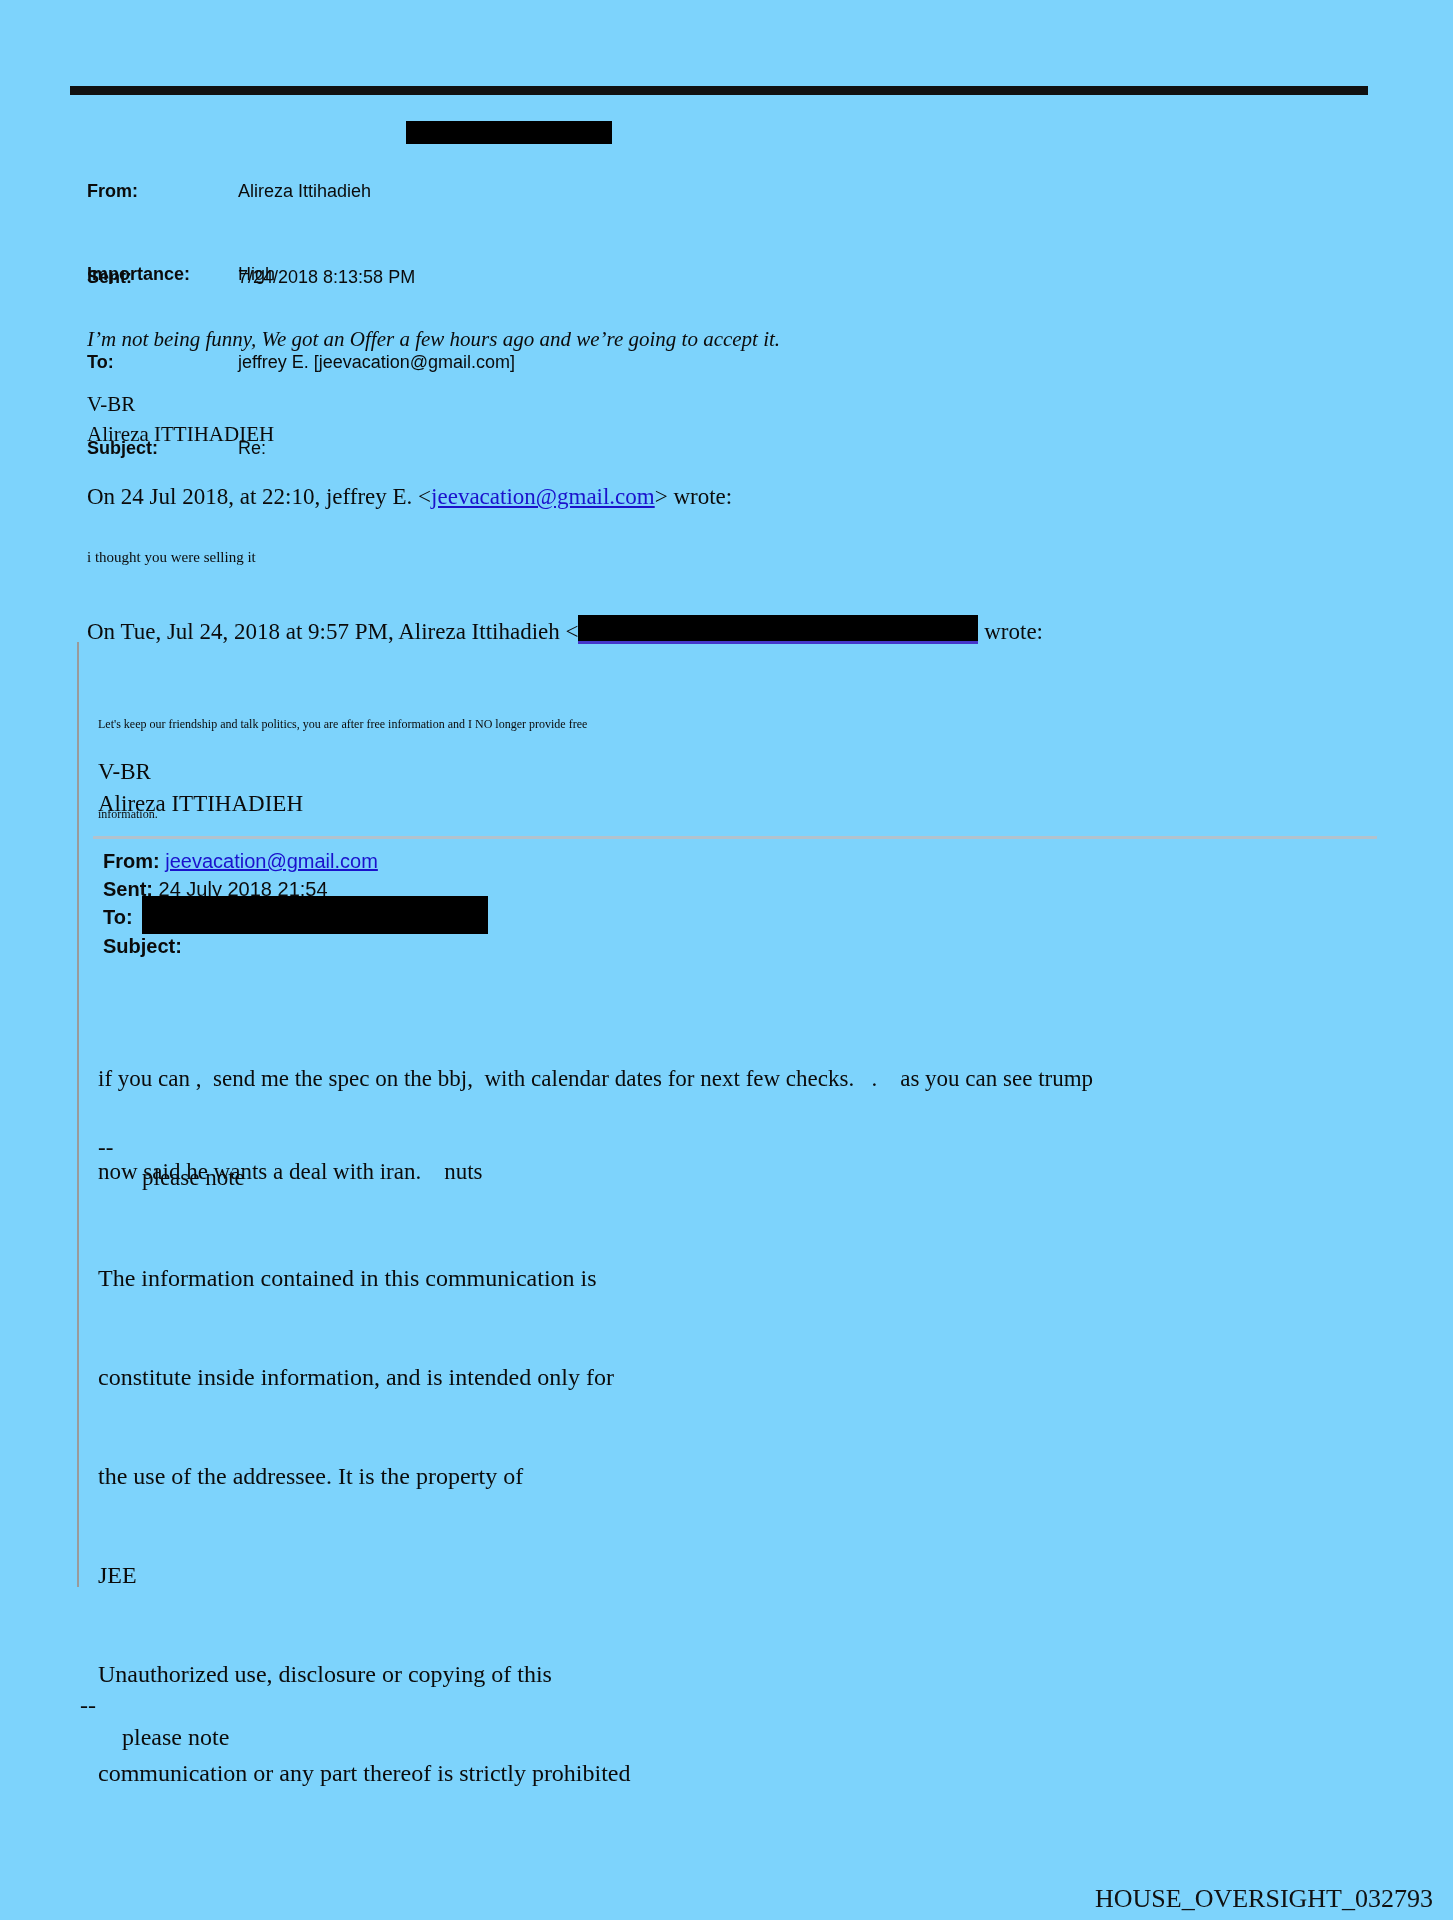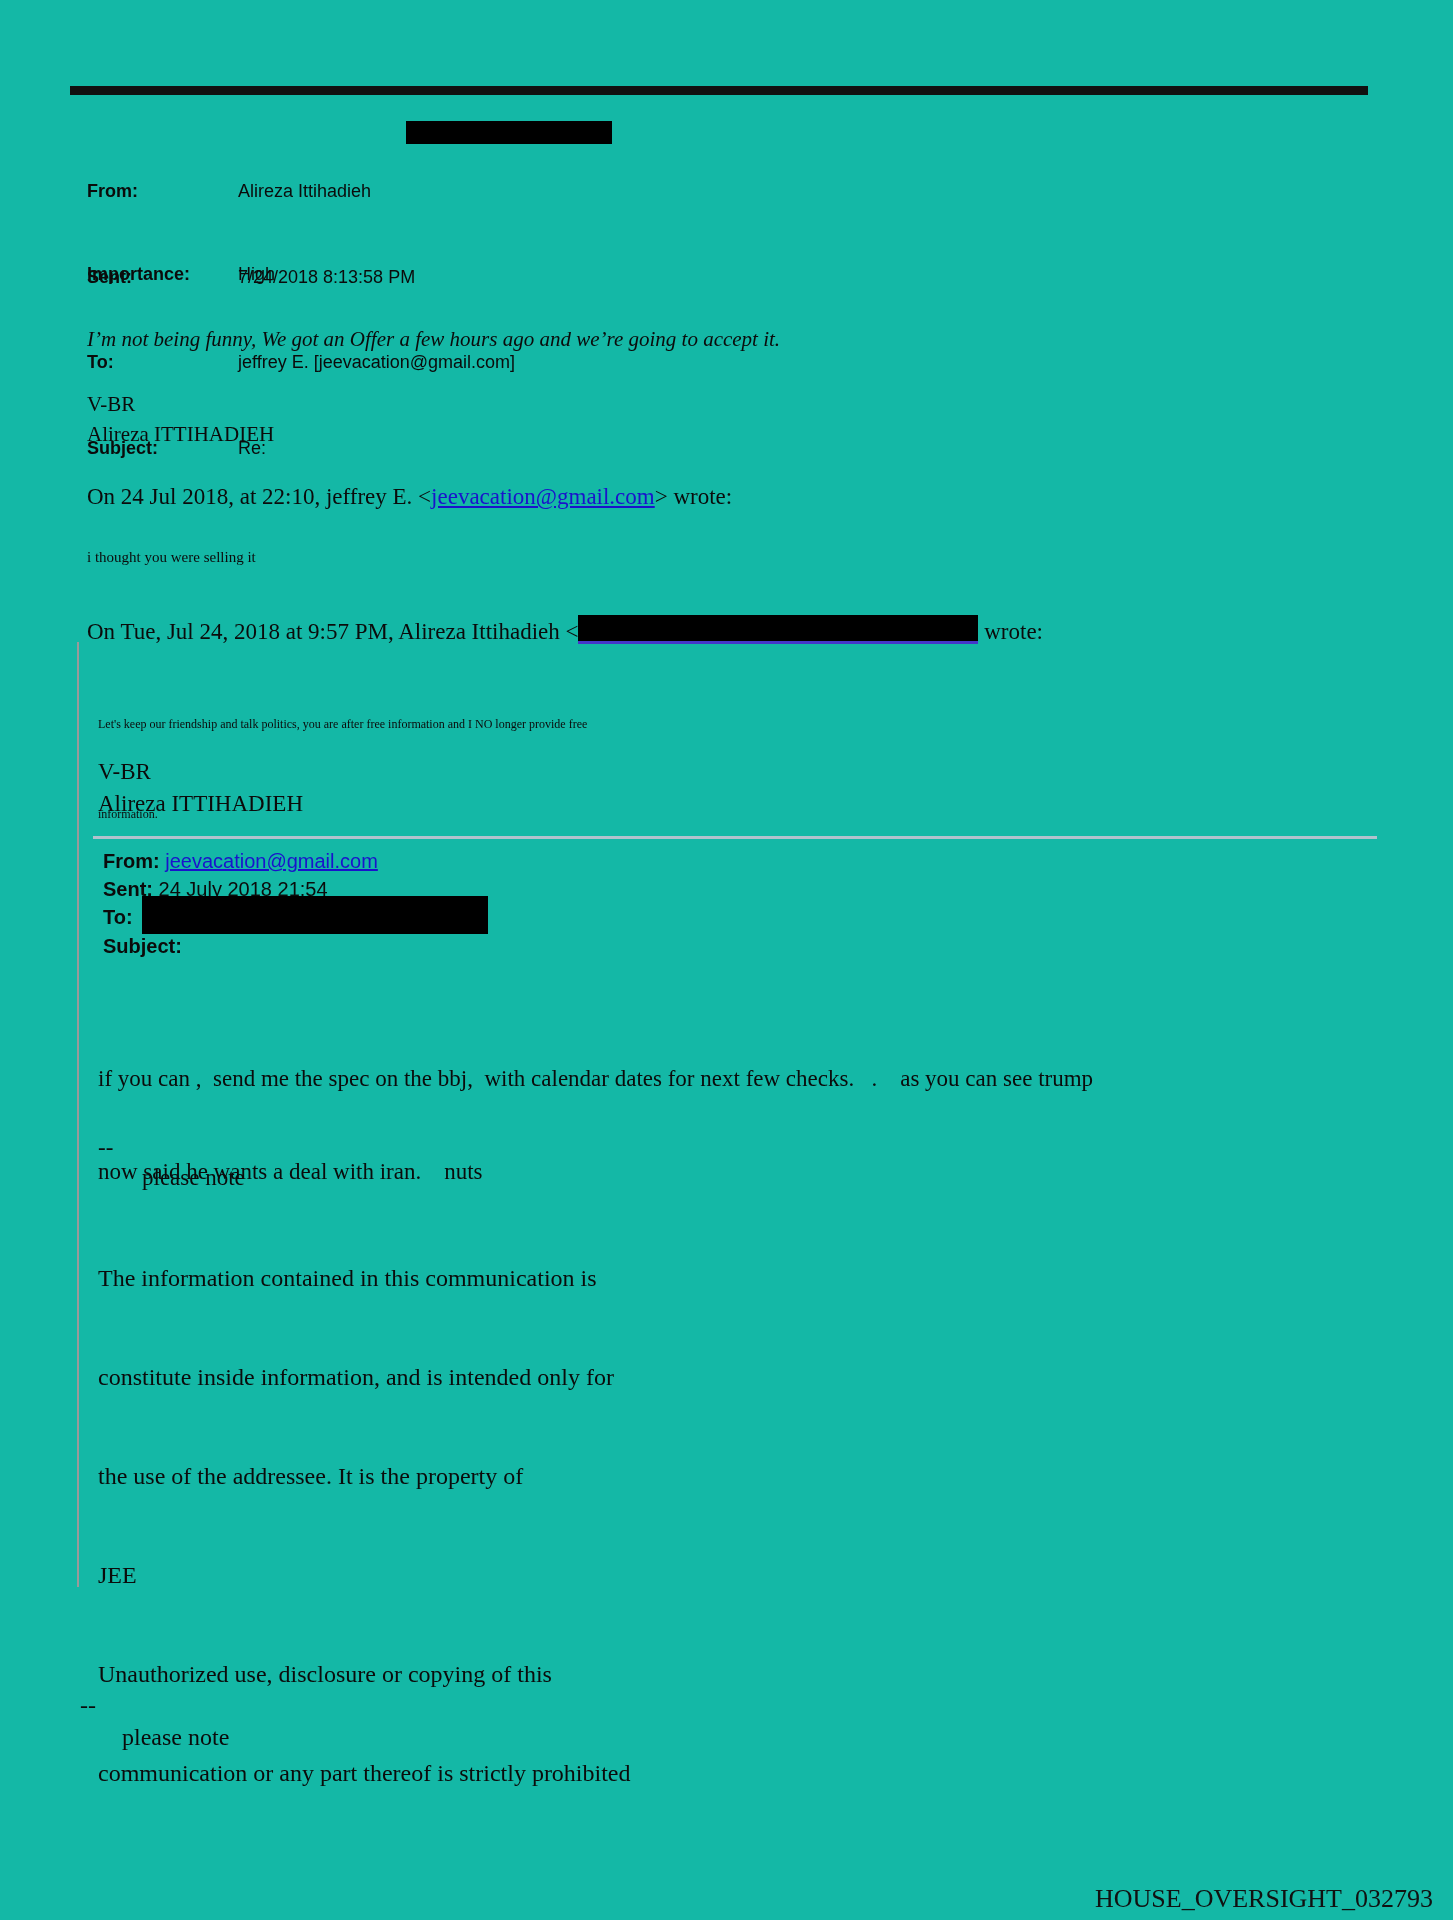--- a/index.html
+++ b/index.html
@@ -1,19 +1,19 @@
 <!DOCTYPE html>
 <html><head>
 <meta charset="utf-8">
 <style>
   html,body{margin:0;padding:0;background:#ffffff;}
   .page{
     position:relative;
     width:1453px;height:1920px;
-    background:#14b8a6;
+    background:#7dd3fc;
     overflow:hidden;
     font-family:"Liberation Serif", serif;
     color:#0b0b0b;
   }
   .abs{position:absolute;}
   
   .top-rule{left:70px;top:86px;width:1298px;height:9px;background:#111;}
   
   .hdr1{left:87px;top:120px;font-family:"Liberation Sans",sans-serif;font-size:18px;line-height:28.5px;white-space:pre-wrap;}
   .hdr1 .lbl{display:inline-block;width:151px;font-weight:bold;}

